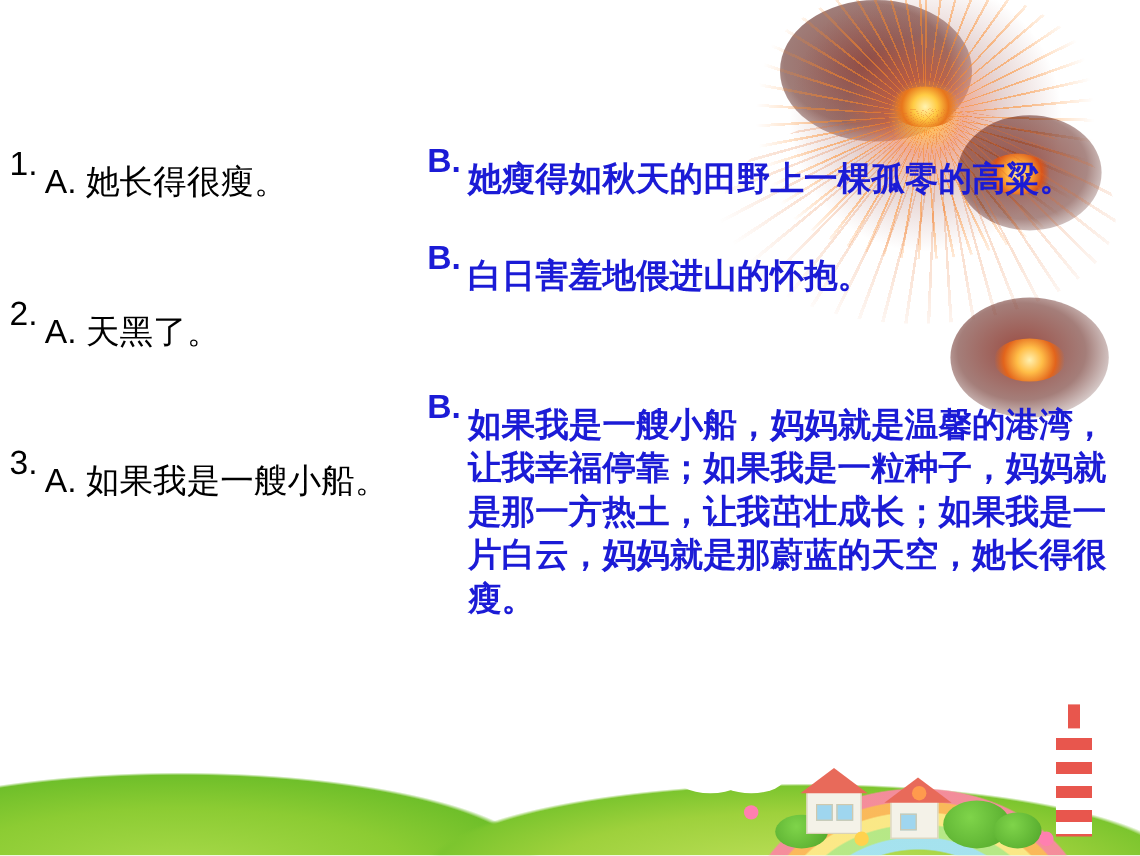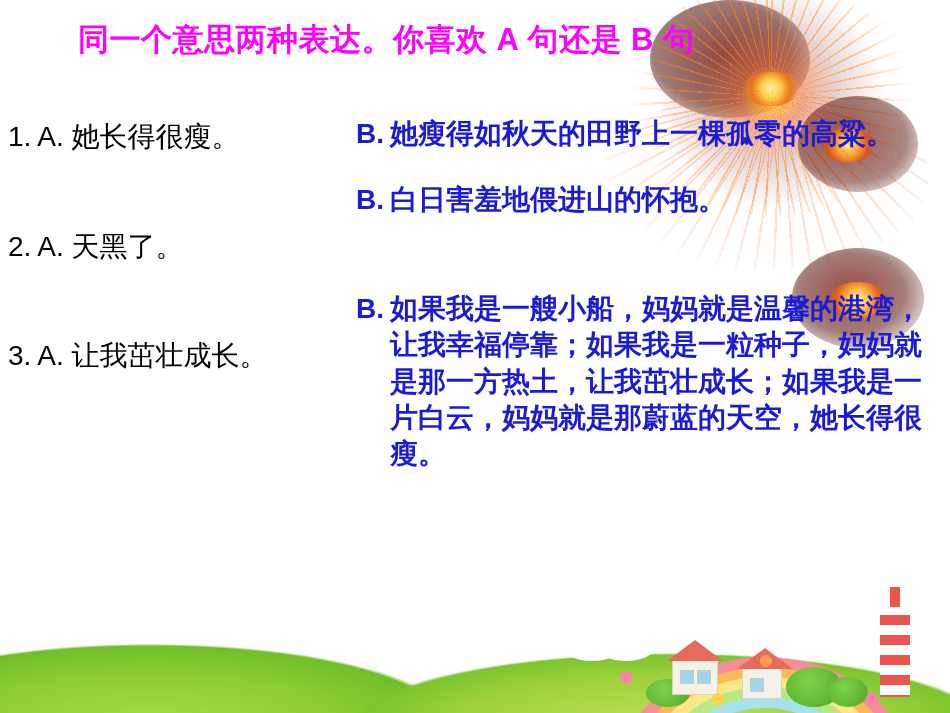--- a/index.html
+++ b/index.html
@@ -169,21 +169,21 @@
     color: #000000;
     font-size: 28px;
     line-height: 1.34;
     margin-bottom: 30px;
   }
   .item .marker {
     flex: 0 0 auto;
     padding-right: 6px;
     white-space: pre;
   }
-  .item .body { flex: 1 1 auto; }
+  .item .body { flex: 1 1 auto; margin-top: 15px; }
 
   #col-right .item { color: #1b1bd6; font-weight: bold; font-size: 28px; line-height: 1.30; }
   #col-right .item .marker { font-weight: bold; }
 
   .gap-block { height: 42px; }
 </style>
 </head>
 <body>
 
 <div id="slide">
@@ -214,36 +214,35 @@
   <div id="fw-shell-1" class="fw deco"></div>
   <div id="fw-big" class="fw deco"></div>
   <div id="fw-rays" class="fw deco"></div>
   <div id="fw-core" class="fw deco"></div>
   <div id="fw-shell-2" class="fw deco"></div>
   <div id="fw-shell-2b" class="fw deco"></div>
   <div id="fw-streaks" class="fw deco"></div>
   <div id="fw-small" class="fw deco"></div>
   <div id="fw-small-core" class="fw deco"></div>
 
-  <div id="title">同一个意思两种表达。你喜欢 A 句还是 B 句</div>
 
   <div id="col-left">
     <div class="item">
       <span class="marker">1.</span>
       <span class="body">A. 她长得很瘦。</span>
     </div>
     <div class="gap-block"></div>
     <div class="item">
       <span class="marker">2.</span>
       <span class="body">A. 天黑了。</span>
     </div>
     <div class="gap-block"></div>
     <div class="item">
       <span class="marker">3.</span>
-      <span class="body">A. 让我茁壮成长。</span>
+      <span class="body">A. 如果我是一艘小船。</span>
     </div>
   </div>
 
   <div id="col-right">
     <div class="item">
       <span class="marker">B.</span>
       <span class="body">她瘦得如秋天的田野上一棵孤零的高粱。</span>
     </div>
     <div class="item">
       <span class="marker">B.</span>

